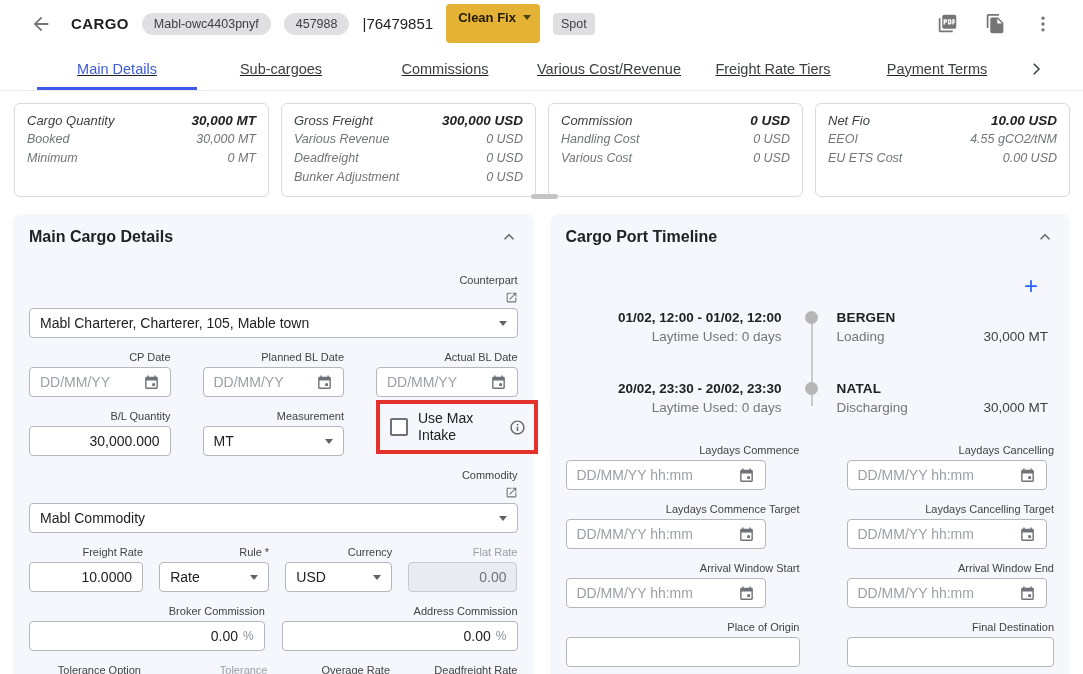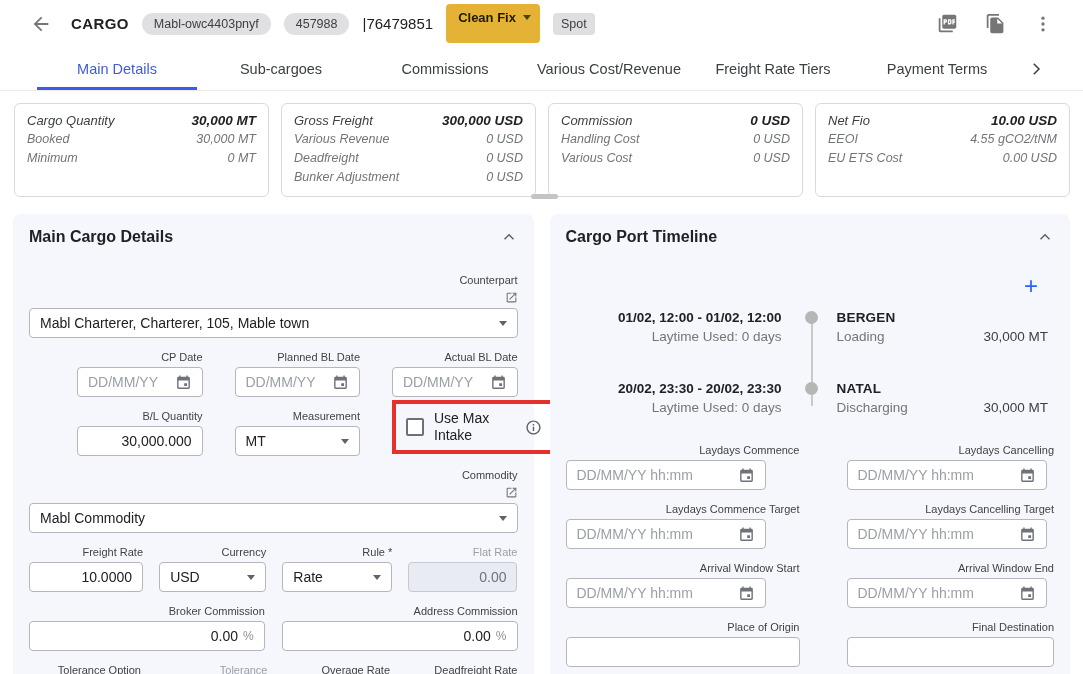--- a/index.html
+++ b/index.html
@@ -16,21 +16,21 @@
   .ref-num { font-size:15px; color:#202124; }
   .btn-status { background:#e4b335; border:none; border-radius:4px; padding:6px 9px 18px 12px;
     font-size:13px; font-weight:700; color:#201a05; display:flex; align-items:center; gap:7px; cursor:pointer;
     font-family:inherit; }
   .caret-down { width:0; height:0; border-left:4.5px solid transparent; border-right:4.5px solid transparent;
     border-top:5px solid #4d4309; }
   .pill-sq { background:#dfdfe1; color:#3c4043; font-size:12.5px; padding:4px 8px; border-radius:4px; }
   .tb-icons { margin-left:auto; display:flex; gap:27px; align-items:center; }
 
   
-  .tabs { display:flex; align-items:stretch; height:44px; padding:0 30px 0 35px; border-bottom:1px solid #ebebeb; }
+  .tabs { display:flex; align-items:stretch; height:44px; padding:0 30px 0 35px; border-bottom:1px solid #ebebeb;text-decoration:underline; }
   .tab { flex:1; display:flex; align-items:center; justify-content:center; font-size:14.5px; color:#3c4043;
     cursor:pointer; position:relative; white-space:nowrap; }
   .tab.active { color:#3f5bd6; font-weight:500; }
   .tab.active::after { content:""; position:absolute; left:2px; right:2px; bottom:0; height:3px; background:#3d5ae8; }
   .tabs-more { width:34px; display:flex; align-items:center; justify-content:center; color:#3c4043; cursor:pointer; }
 
   
   .cards { display:flex; gap:12px; padding:12px 13px 0 14px;font-style:italic; }
   .card { flex:1; border:1px solid #d8dade; border-radius:6px; padding:7px 12px 9px; background:#fff; min-height:80px; }
   .crow { display:flex; justify-content:space-between; align-items:baseline; font-size:12.5px; line-height:19px; color:#717579; }
@@ -50,21 +50,21 @@
   .finput { background:#fff; border:1px solid #b4b6ba; border-radius:4px; height:30px; display:flex;
     align-items:center; padding:0 10px; font-size:14px; color:#202124; cursor:text; }
   .finput.right { justify-content:flex-end; }
   .finput.disabled { background:#e9ebf2; border-color:#c5c9d4; color:#6f7378; cursor:default; }
   .ph { color:#9aa0a6; }
   .sfx { color:#8a8f98; font-size:12px; margin-left:5px; }
   .sel-caret { margin-left:auto; width:0; height:0; border-left:4.5px solid transparent;
     border-right:4.5px solid transparent; border-top:5px solid #5f6368; }
   .cal { margin-left:auto; display:flex; color:#6f7378; cursor:pointer; }
 
-  .row3 { display:flex; gap:32px;margin-left:48px; }
+  .row3 { display:flex; gap:32px; }
   .row3 > div { flex:1; min-width:0; }
   .row2 { display:flex; gap:17px; }
   .row2 > div { flex:1; min-width:0; }
   .row4 { display:flex; justify-content:space-between; }
 
   .redbox { border:4px solid #e4312b; height:54px; width:162px; display:flex; align-items:center;
     gap:10px; padding:0 8px 0 10px; margin-top:3px; background:transparent; }
   .chk { width:18px; height:18px; border:2px solid #6d7075; border-radius:2px; background:#fff; flex:none; cursor:pointer; }
   .umi-text { font-size:14px; color:#202124; line-height:17px; width:64px; }
   .info { margin-left:auto; display:flex; color:#5f6368; cursor:pointer; }
@@ -324,35 +324,35 @@
 
     <div class="row4">
       <div style="width:114px;">
         <div class="fld-label">
             <span>Freight Rate</span>
           </div>
         <div class="finput right">
           <span>10.0000</span>
         </div>
       </div>
+      <div style="width:110px;">
+        <div class="fld-label">
+            <span>Rule *</span>
+          </div>
+        <div class="finput">
+          <span>Rate</span>
+          <span class="sel-caret"></span>
+        </div>
+      </div>
       <div style="width:107px;">
         <div class="fld-label">
             <span>Currency</span>
           </div>
         <div class="finput">
           <span>USD</span>
-          <span class="sel-caret"></span>
-        </div>
-      </div>
-      <div style="width:110px;">
-        <div class="fld-label">
-            <span>Rule *</span>
-          </div>
-        <div class="finput">
-          <span>Rate</span>
           <span class="sel-caret"></span>
         </div>
       </div>
       <div style="width:109px;">
         <div class="fld-label dim">
             <span>Flat Rate</span>
           </div>
         <div class="finput right disabled">
           <span>0.00</span>
         </div>

